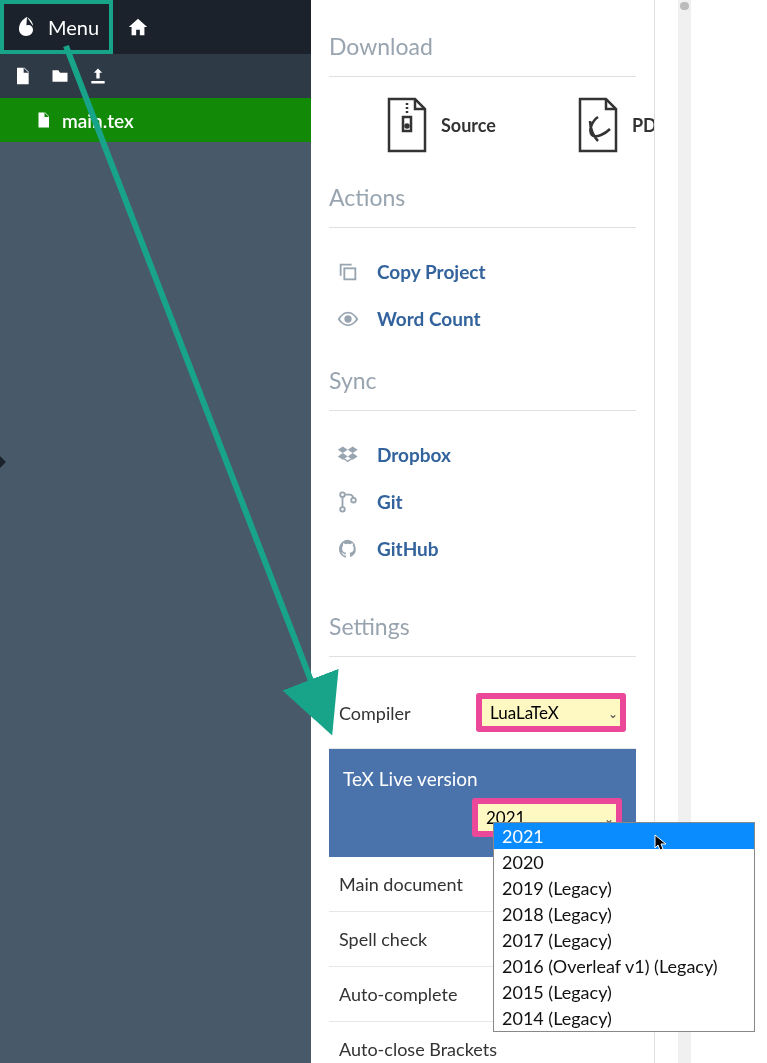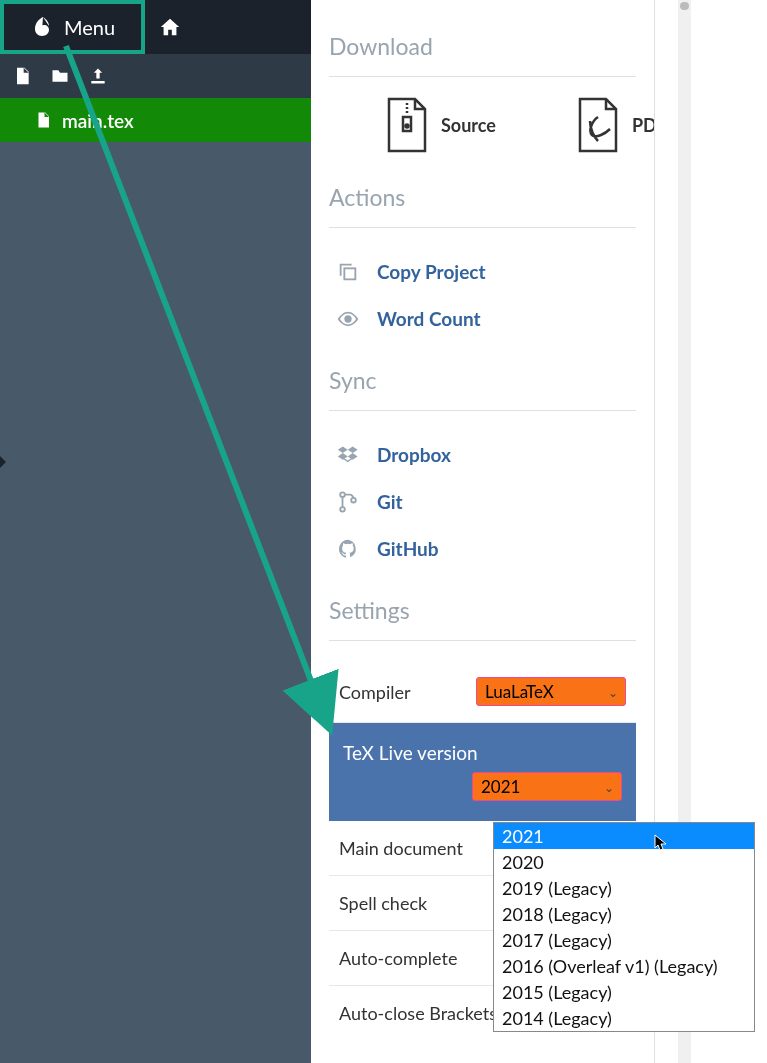--- a/index.html
+++ b/index.html
@@ -1,21 +1,21 @@
 <!DOCTYPE html>
 <html><head>
   <meta charset="utf-8">
   <style>
     * { box-sizing: border-box; margin: 0; padding: 0; }
     body { font-family: 'Lato', 'Helvetica Neue', Arial, sans-serif; background: #fff; width: 767px; height: 1063px; overflow: hidden; position: relative; }
     
     .sidebar { position: absolute; left: 0; top: 0; width: 311px; height: 1063px; background: #485a6a; }
     
     .topbar { background: #1b222c; height: 54px; display: flex; align-items: center; }
-    .menu-btn { display: flex; align-items: center; padding: 0 26px; height: 54px; color: #fff; font-size: 20px; border: 4px solid #18a489; cursor: pointer; gap: 10px; }
+    .menu-btn { display: flex; align-items: center; padding: 0 10px; height: 54px; color: #fff; font-size: 20px; border: 4px solid #18a489; cursor: pointer; gap: 10px; }
     .leaf-icon { width: 24px; height: 24px; }
     .home-icon { margin-left: 14px; color: #fff; font-size: 20px; }
     
     .toolbar { background: #2f3a47; height: 44px; display: flex; align-items: center; padding: 0 12px; gap: 18px; }
     .tool-icon { color: #fff; width: 20px; height: 20px; }
     
     .file-row { background: #138a07; height: 44px; display: flex; align-items: center; padding: 0 34px; color: #fff; font-size: 19px; font-weight: 600; gap: 10px; }
     
     .panel { position: absolute; left: 311px; top: 0; width: 344px; height: 1063px; background: #fff; padding: 24px 18px 0 18px; border-right: 1px solid #e0e0e0; overflow-y: scroll; }
     
@@ -30,21 +30,21 @@
     .action-item { display: flex; align-items: center; gap: 18px; padding: 12px 8px; cursor: pointer; }
     .action-icon { color: #98a4af; width: 22px; height: 22px; flex-shrink: 0; }
     .action-label { color: #33639d; font-weight: 700; font-size: 19px; }
     
     .setting-row { display: flex; align-items: center; justify-content: space-between; padding: 16px 10px; border-bottom: 1px solid #e7e7e7; font-size: 18px; color: #333; }
     .setting-row.highlighted { background: #4a72ab; color: #fff; border: none; flex-direction: column; align-items: flex-start; padding: 18px 14px 20px 14px; gap: 8px; }
     .setting-row.highlighted .select-wrap { align-self: flex-end; }
     .setting-row.highlighted .setting-label { font-size: 19px; }
     
     .select-wrap { position: relative; }
-    select { font-size: 17px; padding: 3px 40px 3px 8px; border: 1px solid #ec4899; border-radius: 3px; background: #f97316; appearance: none; cursor: pointer; min-width: 150px; font-family: inherit; }
+    select { font-size: 17px; padding: 3px 40px 3px 8px; border: 6px solid #ec4899; border-radius: 3px; background: #fef9c3; appearance: none; cursor: pointer; min-width: 150px; font-family: inherit; }
     .select-arrow { position: absolute; right: 8px; top: 50%; transform: translateY(-50%); pointer-events: none; font-size: 12px; color: #444; }
     
     .dropdown { position: absolute; left: 493px; top: 822px; width: 262px; background: #fff; border: 1px solid #888; z-index: 100; font-size: 18px; }
     .dropdown-item { padding: 2px 8px; cursor: pointer; color: #111; }
     .dropdown-item.selected { background: #0a8cff; color: #fff; }
     
     .arrow-svg { position: absolute; left: 60px; top: 40px; width: 310px; height: 700px; pointer-events: none; z-index: 50; }
     
     .scrollbar-area { position: absolute; left: 678px; top: 0; width: 13px; height: 1063px; background: #f0f0f0; }
     .scrollbar-thumb { position: absolute; left: 680px; top: 2px; width: 9px; height: 8px; background: #bbb; border-radius: 4px; }
@@ -151,21 +151,21 @@
       </svg>
     <span class="action-label">Git</span>
   </div>
   <div class="action-item">
     <svg class="action-icon" viewBox="0 0 24 24" fill="#98a4af">
         <path d="M12 2a10 10 0 00-3 19.5c.5 0 .7-.2.7-.5v-2c-2.8.6-3.4-1.3-3.4-1.3-.5-1.2-1.1-1.5-1.1-1.5-.9-.6 0-.6 0-.6 1 0 1.5 1 1.5 1 .9 1.5 2.3 1 2.9.8 0-.7.3-1 .6-1.3-2.2-.3-4.6-1.1-4.6-5 0-1.1.4-2 1-2.7 0-.3-.4-1.3.1-2.7 0 0 .8-.3 2.7 1a9.4 9.4 0 015 0c1.9-1.3 2.7-1 2.7-1 .5 1.4.1 2.4.1 2.7.6.7 1 1.6 1 2.7 0 3.9-2.4 4.7-4.6 5 .3.3.6.8.6 1.7v2.5c0 .3.2.6.7.5A10 10 0 0012 2z"></path>
       </svg>
     <span class="action-label">GitHub</span>
   </div>
 
-  <div class="section-title" style="margin-top:24px">Settings</div>
+  <div class="section-title" style="margin-top:40px">Settings</div>
   <hr class="section-divider">
 
   <div class="setting-row">
     <span class="setting-label">Compiler</span>
     <div class="select-wrap">
       <select><option>LuaLaTeX</option></select>
       <span class="select-arrow">⌄</span>
     </div>
   </div>
 

